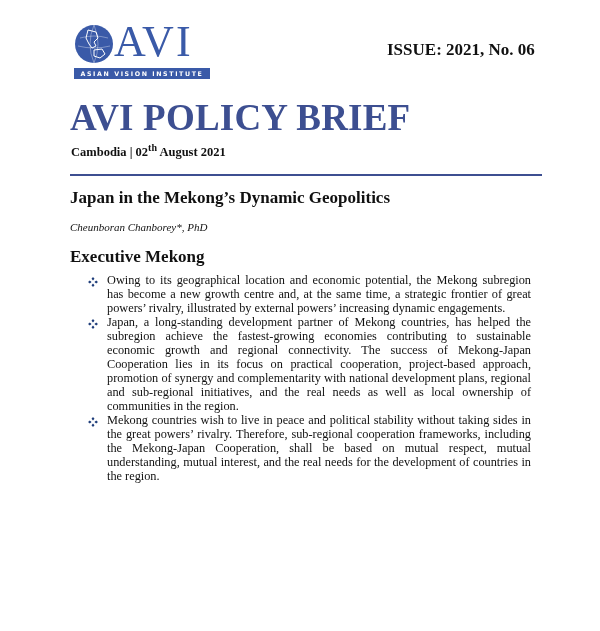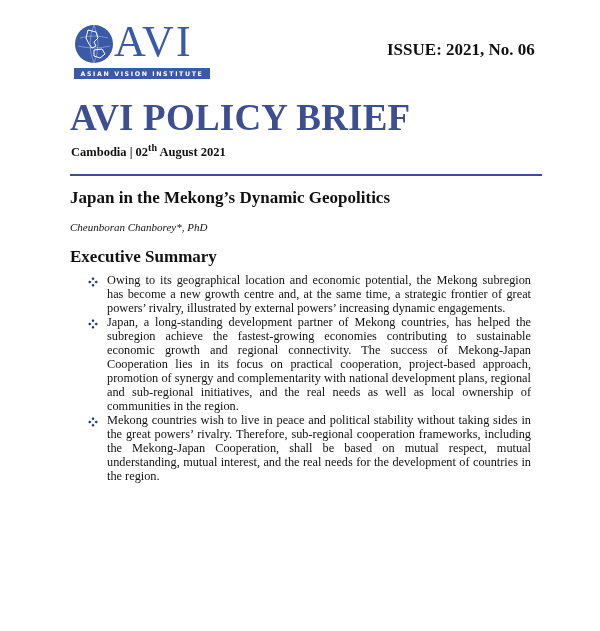--- a/index.html
+++ b/index.html
@@ -45,21 +45,21 @@
 <div class="brief-title">AVI POLICY BRIEF</div>
 
 <div class="dateline"><span>Cambodia</span><span> | </span><span>02</span><sup>th</sup><span> August 2021</span></div>
 
 <div class="rule"></div>
 
 <div class="article-title">Japan in the Mekong’s Dynamic Geopolitics</div>
 
 <div class="author">Cheunboran Chanborey*, PhD</div>
 
-<div class="section">Executive Summary</div>
+<div class="section">Executive Mekong</div>
 
 <ul class="bullets">
   <li>
     <svg class="dia" viewBox="0 0 10 10">
       <path d="M5 0 L6.5 1.8 L5 3.6 L3.5 1.8 Z M5 6.4 L6.5 8.2 L5 10 L3.5 8.2 Z M0 5 L1.8 3.5 L3.6 5 L1.8 6.5 Z M6.4 5 L8.2 3.5 L10 5 L8.2 6.5 Z" fill="#1f3d7a"></path>
     </svg>
     <span>Owing to its geographical location and economic potential, the Mekong subregion has become a new growth centre and, at the same time, a strategic frontier of great powers’ rivalry, illustrated by external powers’ increasing dynamic engagements.</span>
   </li>
   <li>
     <svg class="dia" viewBox="0 0 10 10">

